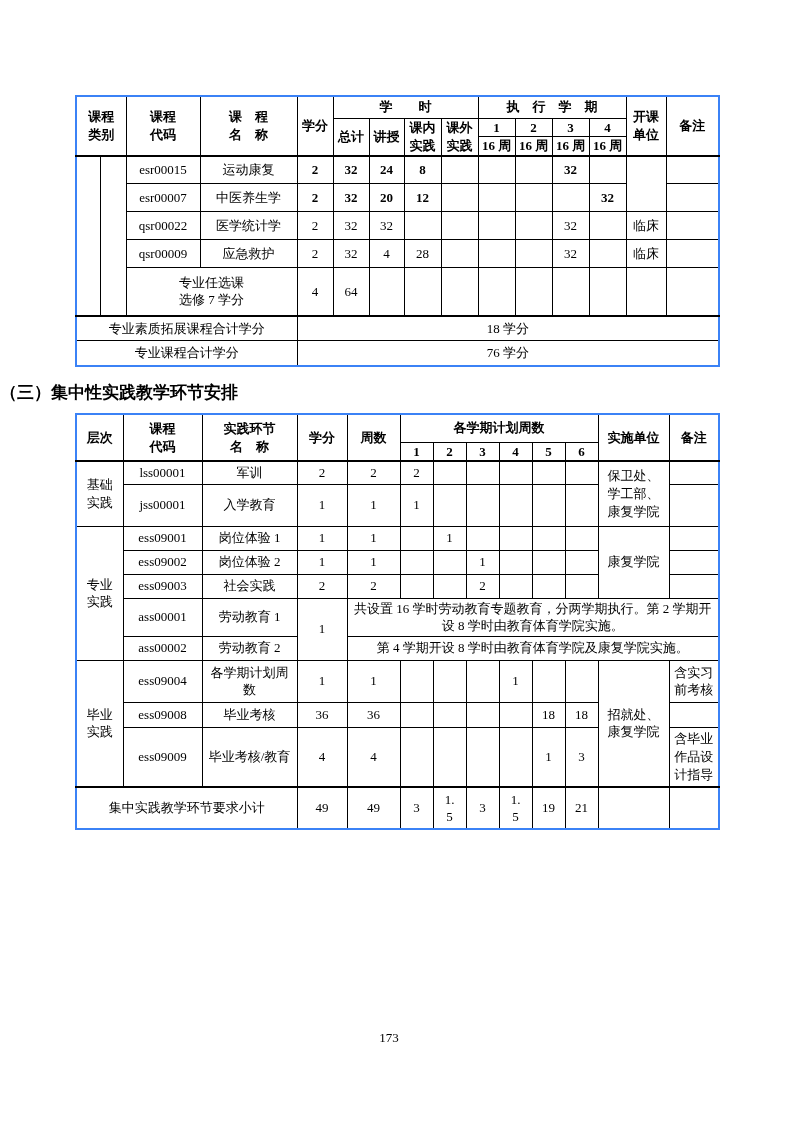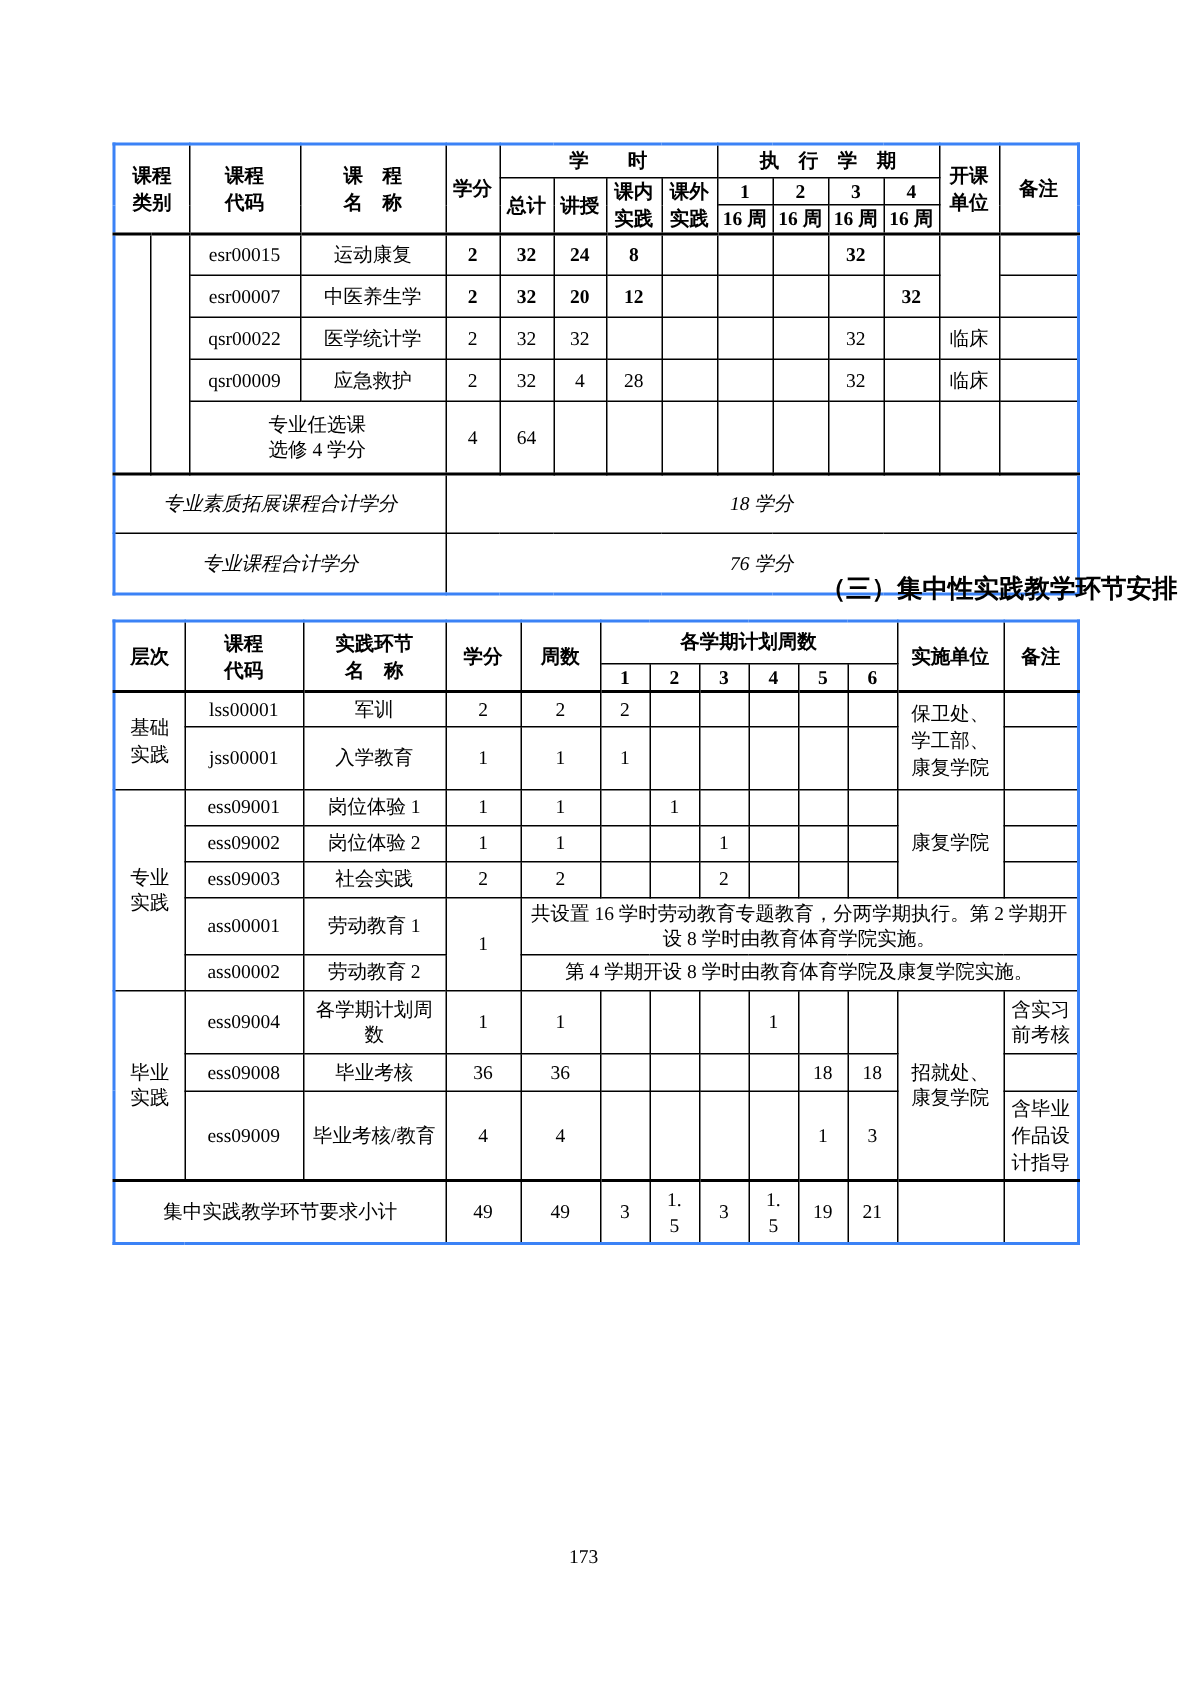--- a/index.html
+++ b/index.html
@@ -30,27 +30,27 @@
   .t2 { left: 75px; top: 413px; width: 643px; padding-left: 27px; }
   .hdr td { font-weight: bold; }
   .pre { white-space: pre-line; }
   .b { font-weight: bold; }
   .bt2 td { border-top: 2px solid #000; }
   .left { text-align: left; margin-left: 32px; }
   .note { text-align: left; padding: 0 6px; }
   .elective { line-height: 1.9; }
   .loose { line-height: 1.55; }
   tr.rh22 { height: 22px; } tr.rh18 { height: 18px; } tr.rh17 { height: 17px; }
-  tr.rh28 { height: 28px; } tr.rh48 { height: 48px; } tr.rh27 { height: 40px; font-style: italic; }
+  tr.rh28 { height: 28px; } tr.rh48 { height: 48px; } tr.rh27 { height: 25px; }
   tr.rh23 { height: 23px; } tr.rh42 { height: 42px; } tr.rh24 { height: 24px; }
   tr.rh38 { height: 38px; } tr.rh25 { height: 25px; } tr.rh60 { height: 60px; }
   .section-title {
     position: absolute;
     left: 0; top: 381px; width: 785px;
-    text-align: right;
+    text-align: left;
     font-size: 17px;
     font-weight: bold;
   }
   .page-num {
     position: absolute;
     left: 0; top: 1030px; width: 778px;
     text-align: center;
     font-size: 13px;
   }
 </style>
@@ -164,21 +164,21 @@
     <td></td>
     <td></td>
     <td></td>
     <td>32</td>
     <td></td>
     <td>临床</td>
     <td></td>
   </tr>
   <tr class="rh48">
     <td colspan="2" class="pre elective">专业任选课
-选修 4 学分</td>
+选修 7 学分</td>
     <td>4</td>
     <td>64</td>
     <td></td>
     <td></td>
     <td></td>
     <td></td>
     <td></td>
     <td></td>
     <td></td>
     <td></td>

